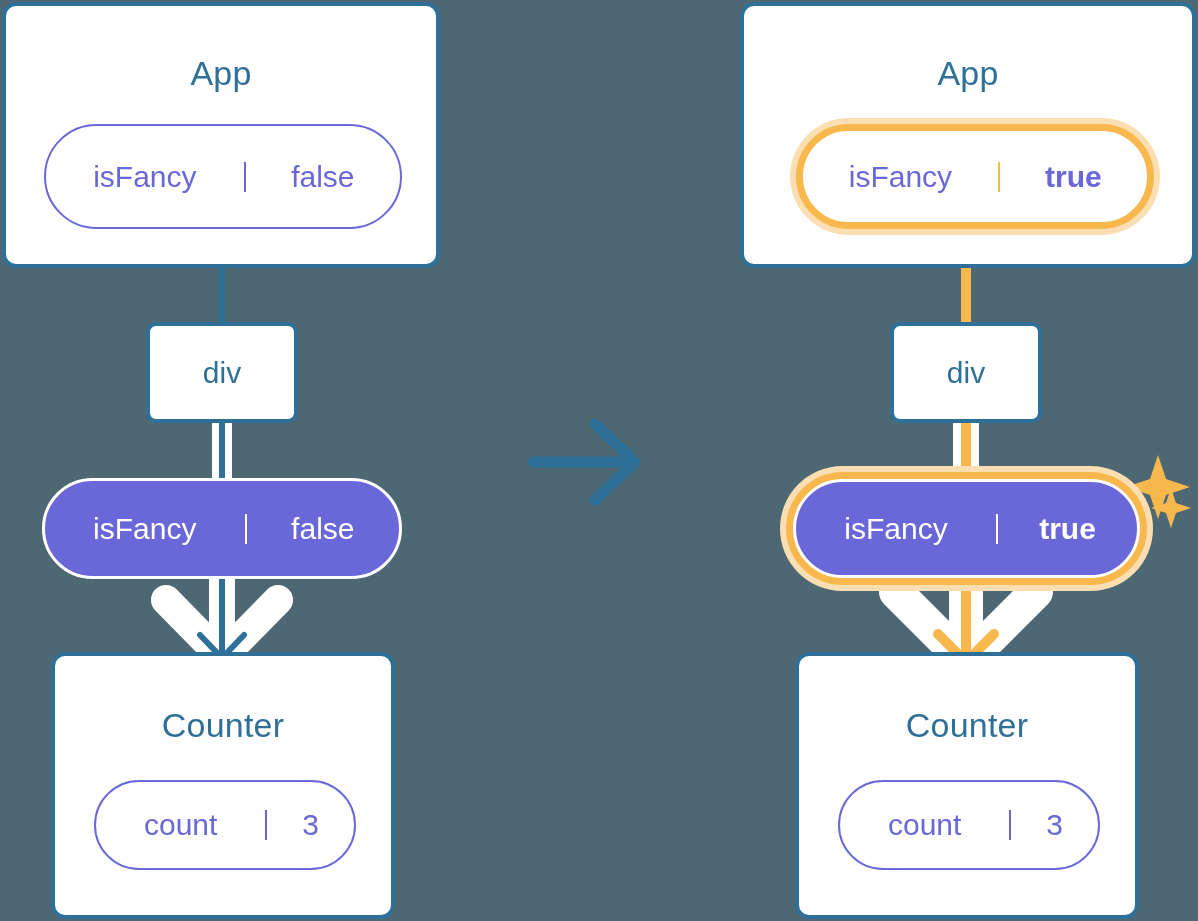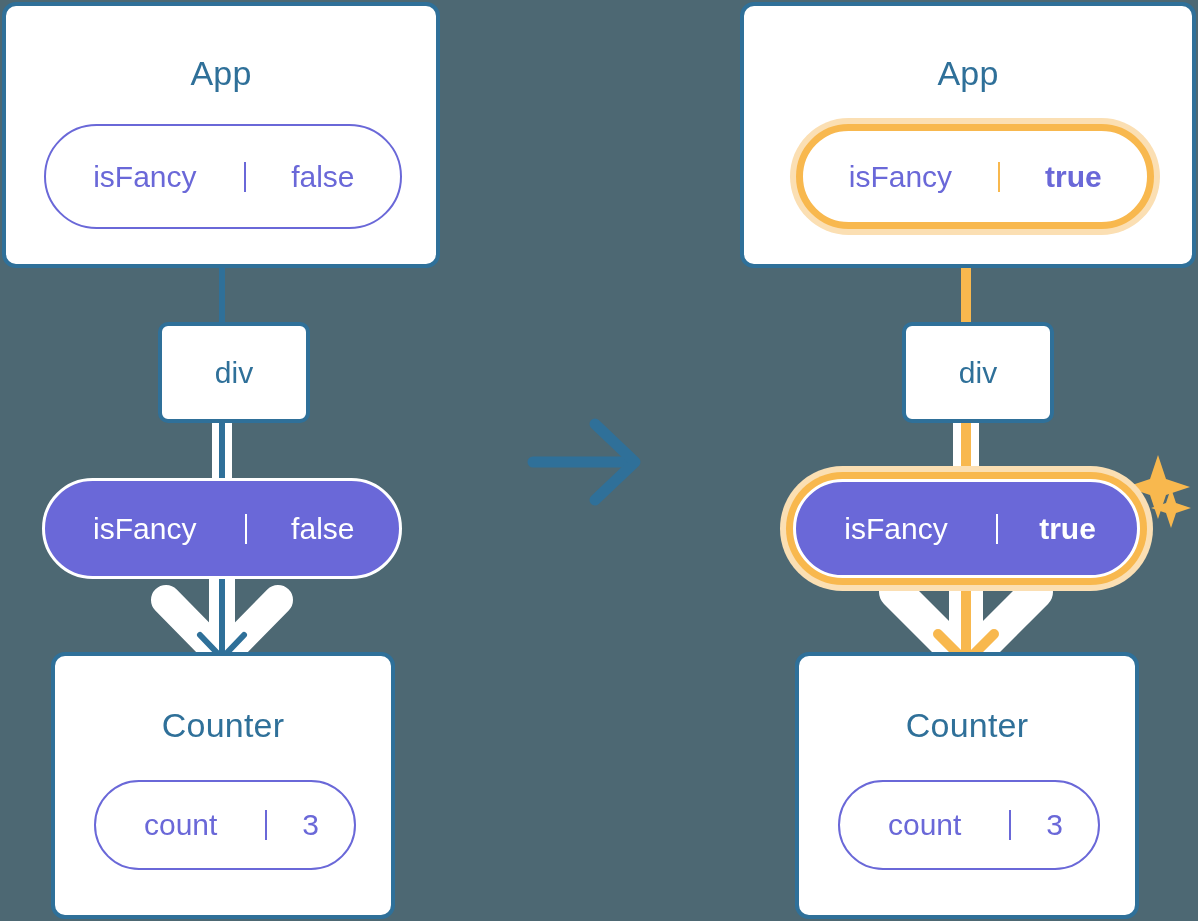--- a/index.html
+++ b/index.html
@@ -46,21 +46,20 @@
     color: #2f7099;
     font-size: 34px;
     font-weight: 400;
     letter-spacing: 0.2px;
   }
   .divbox {
     position: absolute;
     background: #ffffff;
     border: 4px solid #2f7099;
     border-radius: 10px;
-    margin-left: 12px;
   }
   .divlabel {
     position: absolute;
     width: 100%;
     text-align: center;
     color: #2f7099;
     font-size: 30px;
     font-weight: 400;
   }
 

